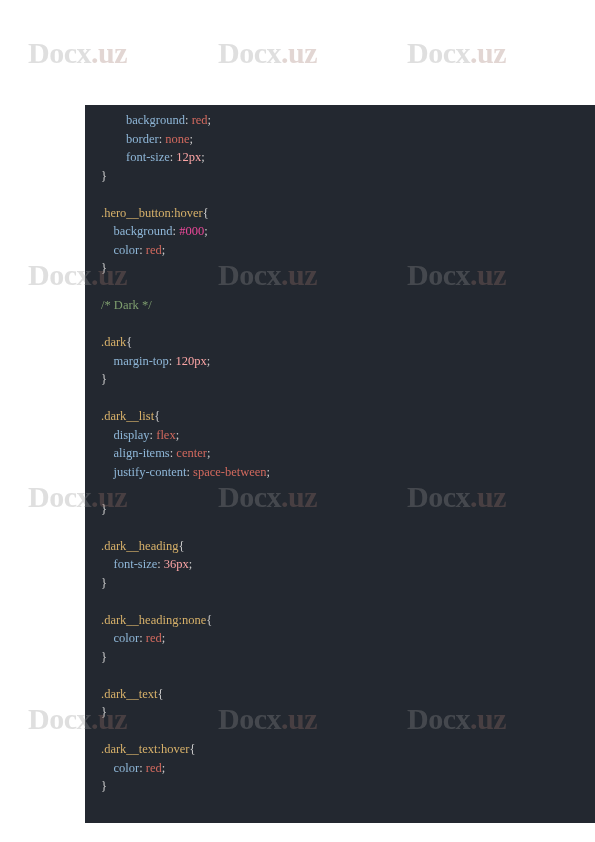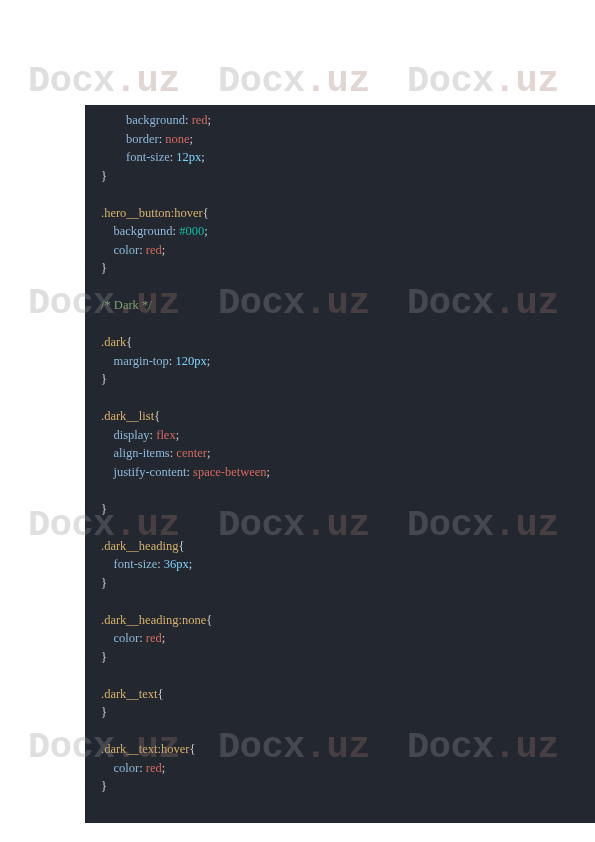--- a/index.html
+++ b/index.html
@@ -12,26 +12,25 @@
       overflow: hidden;
     }
     .watermark-layer {
       position: absolute;
       top: 0; left: 0; right: 0; bottom: 0;
       pointer-events: none;
       z-index: 1;
     }
     .watermark {
       position: absolute;
-      font-family: Liberation Mono, monospace;
+      font-family: Liberation Serif, serif;
       font-weight: 900;
-      font-size: 37px;
+      font-size: 30px;
       color: rgba(150, 150, 150, 0.30);
       letter-spacing: -0.5px;
-      margin-top: 24px;
     }
     .watermark .dot { color: rgba(159, 120, 110, 0.30); }
     .code-block {
       position: absolute;
       left: 85px;
       top: 58px;
       width: 530px;
       height: 718px;
       background: #232830;
       padding: 6px 16px 10px 16px;
@@ -39,23 +38,23 @@
       font-size: 12.5px;
       line-height: 18.5px;
       color: #cccccc;
       z-index: 0;
       margin-top: 47px;
     }
     .line { white-space: pre; }
     .sel { color: #d7b16a; }
     .prop { color: #8fb7d8; }
     .red { color: #d2695e; }
-    .num { color: #7dd3fc; text-align: right; }
+    .num { color: #fca5a5; text-align: right; }
     .none { color: #d2695e; }
-    .hex { color: #14b8a6; }
+    .hex { color: #ec4899; }
     .flexv { color: #d2695e; text-align: center; }
     .centerv { color: #d2695e; }
     .sbv { color: #d2695e; }
     .punct { color: #cccccc; }
     .brace { color: #cccccc; }
     .comment { color: #7f9f6f; }
     .blank { height: 18.5px; }
   </style>
 </head>
 <body>

